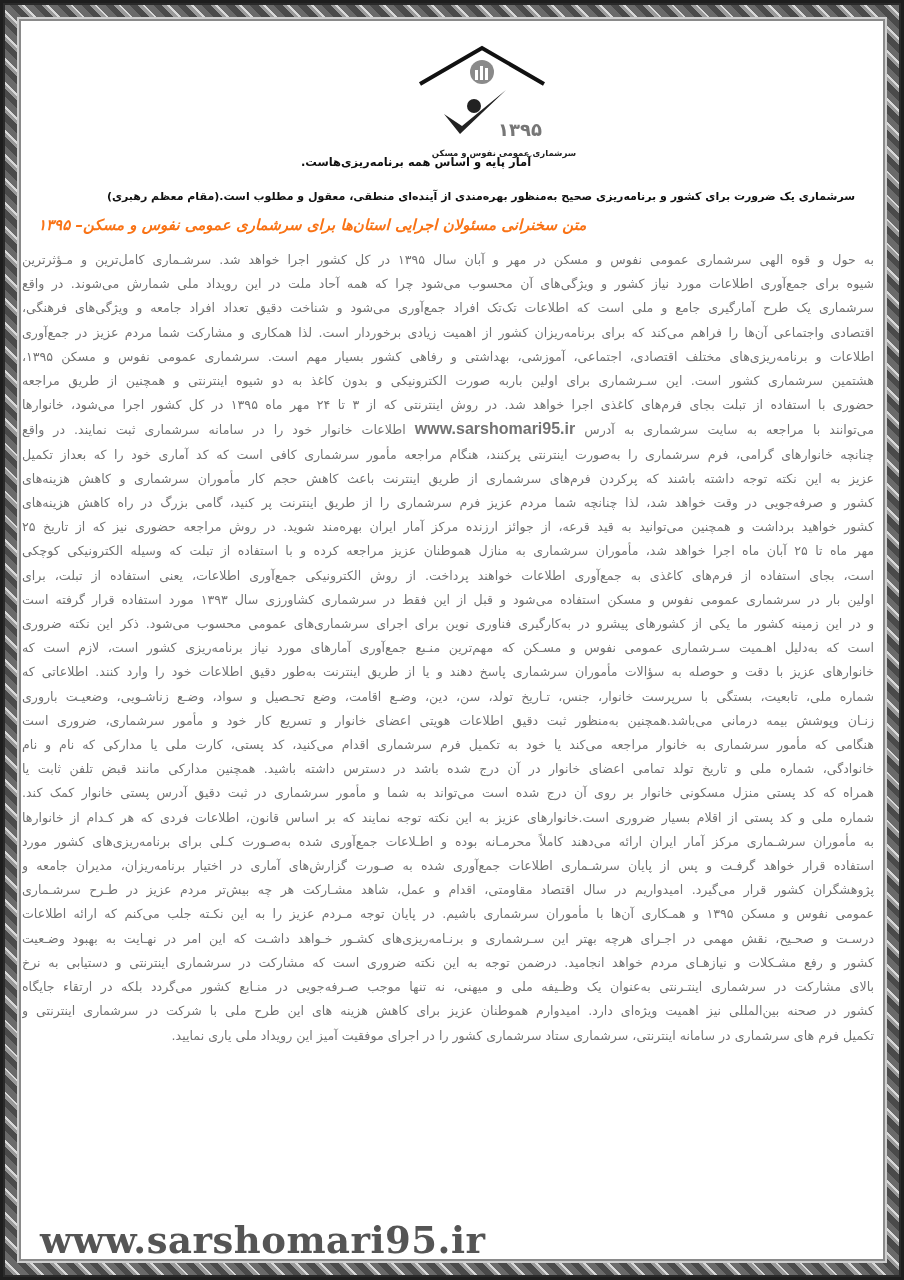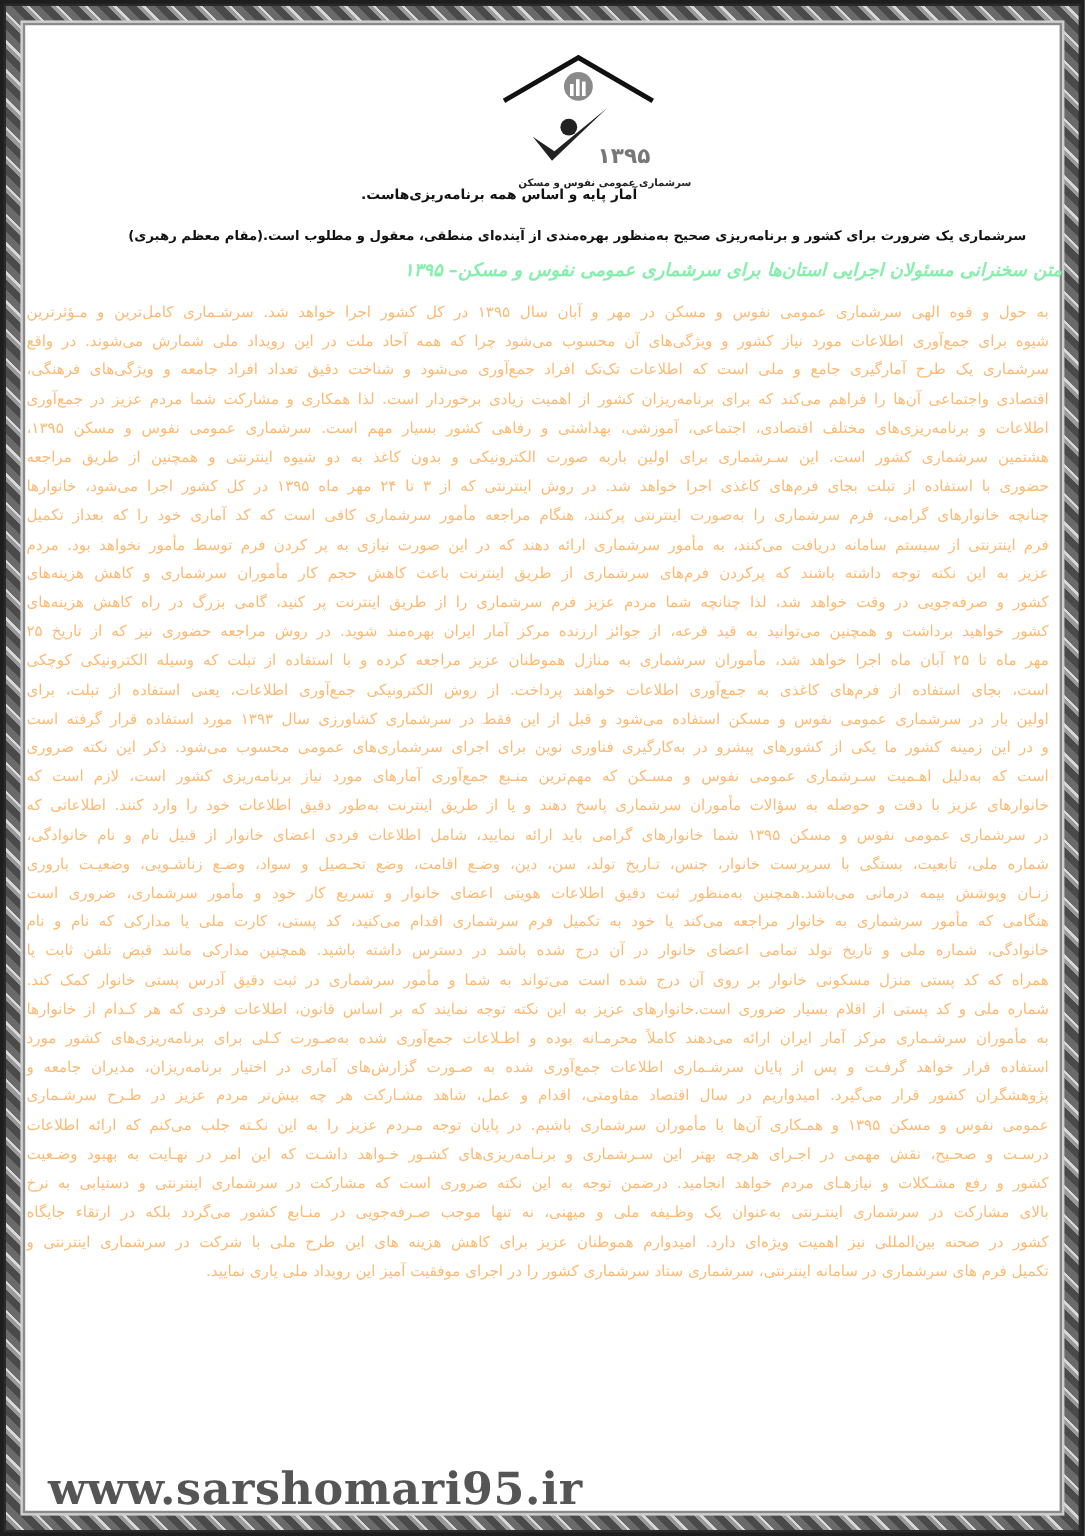--- a/index.html
+++ b/index.html
@@ -25,27 +25,27 @@
   }
   .motto {
     position: absolute; top: 135px; left: 0; width: 788px; text-align: center;
     font-family: "DejaVu Sans", sans-serif; font-weight: bold; font-size: 11.5px; color: #111;
   }
   .quote {
     position: absolute; top: 170px; left: 0; width: 860px; text-align: center;
     font-weight: bold; font-size: 11px; color: #111; white-space: nowrap; margin-left: 29px;
   }
   .title {
-    position: absolute; top: 196px; left: 3px; width: 860px; text-align: right;
-    font-weight: bold; font-style: italic; font-size: 15px; color: #86efac;
+    position: absolute; top: 196px; left: 16px; width: 860px; text-align: left;
+    font-weight: bold; font-style: italic; font-size: 15px; color: #f97316;
   }
   .body-text {
     position: absolute; top: 228px; left: 0; width: 852px;
     font-family: "DejaVu Sans", sans-serif; font-size: 12.6px; line-height: 24.2px;
-    color: #fdba74; text-align: justify; text-align-last: right;
+    color: #737373; text-align: justify; text-align-last: right;
   }
   .body-text .line { display: block; text-align: justify; text-align-last: justify; white-space: nowrap; overflow: hidden; }
   .body-text .line.last { text-align-last: right; margin-left: 20px; }
   .url-inline { font-family: "Liberation Sans", sans-serif; font-weight: bold; font-size: 16px; direction: ltr; unicode-bidi: embed; }
   .footer-url {
     position: absolute; left: 18px; top: 1198px; direction: ltr;
     font-family: "DejaVu Serif", serif; font-weight: bold; font-size: 37px; color: #555555; letter-spacing: 0.5px;
   }
 </style>
 </head>
@@ -76,32 +76,35 @@
   <div class="title">متن سخنرانی مسئولان اجرایی استان‌ها  برای سرشماری عمومی نفوس و مسکن– ۱۳۹۵</div>
 
   <div class="body-text">
     <span class="line">به حول و قوه الهی سرشماری عمومی نفوس  و مسکن در مهر و آبان سال ۱۳۹۵ در کل کشور اجرا خواهد شد. سرشـماری کامل‌ترین و مـؤثرترین</span>
     <span class="line">شیوه برای جمع‌آوری اطلاعات مورد نیاز کشور و ویژگی‌های آن محسوب می‌شود چرا که همه آحاد ملت در این رویداد ملی شمارش می‌شوند. در واقع</span>
     <span class="line">سرشماری یک طرح آمارگیری جامع و ملی است که اطلاعات تک‌تک افراد جمع‌آوری می‌شود و شناخت دقیق تعداد افراد جامعه و ویژگی‌های فرهنگی،</span>
     <span class="line">اقتصادی واجتماعی آن‌ها را فراهم می‌کند که برای برنامه‌ریزان کشور از اهمیت زیادی برخوردار است. لذا همکاری و مشارکت شما مردم عزیز در جمع‌آوری</span>
     <span class="line">اطلاعات و برنامه‌ریزی‌های مختلف اقتصادی، اجتماعی، آموزشی، بهداشتی و رفاهی کشور بسیار مهم است. سرشماری عمومی نفوس و مسکن ۱۳۹۵،</span>
     <span class="line">هشتمین سرشماری کشور است. این سـرشماری برای اولین باربه صورت الکترونیکی و بدون کاغذ به دو شیوه اینترنتی و همچنین از طریق مراجعه</span>
     <span class="line">حضوری با استفاده از تبلت بجای فرم‌های کاغذی اجرا خواهد شد. در روش اینترنتی که از ۳ تا ۲۴ مهر ماه ۱۳۹۵ در کل کشور اجرا می‌شود، خانوارها</span>
+    <span class="line">
+      <span>می‌توانند با مراجعه به سایت سرشماری به آدرس</span>
+      <span class="url-inline">www.sarshomari95.ir</span>
+      <span>اطلاعات خانوار خود را در سامانه سرشماری ثبت نمایند. در واقع</span>
+    </span>
     <span class="line">چنانچه خانوارهای گرامی، فرم سرشماری را به‌صورت اینترنتی پرکنند، هنگام مراجعه مأمور سرشماری کافی است که کد آماری خود را که بعداز تکمیل</span>
-    <span class="line">فرم اینترنتی از سیستم سامانه دریافت می‌کنند، به مأمور سرشماری ارائه دهند که در این صورت نیازی به پر کردن فرم توسط مأمور نخواهد بود. مردم</span>
     <span class="line">عزیز به این نکته توجه داشته باشند که پرکردن فرم‌های سرشماری از طریق اینترنت باعث کاهش حجم کار مأموران سرشماری و کاهش هزینه‌های</span>
     <span class="line">کشور و صرفه‌جویی در وقت خواهد شد، لذا چنانچه شما مردم عزیز فرم سرشماری را از طریق اینترنت پر کنید، گامی بزرگ در راه کاهش هزینه‌های</span>
     <span class="line">کشور خواهید برداشت و همچنین می‌توانید به قید قرعه، از جوائز ارزنده  مرکز آمار ایران بهره‌مند شوید. در روش مراجعه حضوری نیز که از تاریخ ۲۵</span>
     <span class="line">مهر ماه تا ۲۵ آبان ماه  اجرا خواهد شد، مأموران سرشماری به منازل هموطنان عزیز مراجعه کرده و با استفاده از تبلت که وسیله الکترونیکی کوچکی</span>
     <span class="line">است، بجای استفاده از فرم‌های کاغذی به جمع‌آوری اطلاعات خواهند پرداخت. از روش الکترونیکی جمع‌آوری اطلاعات، یعنی استفاده از تبلت، برای</span>
     <span class="line">اولین بار در سرشماری عمومی نفوس و مسکن استفاده می‌شود و قبل از این فقط در سرشماری کشاورزی سال ۱۳۹۳ مورد استفاده قرار گرفته  است</span>
     <span class="line">و در این زمینه  کشور ما یکی از کشورهای پیشرو در به‌کارگیری فناوری نوین برای اجرای سرشماری‌های عمومی محسوب می‌شود. ذکر این نکته ضروری</span>
     <span class="line">است که به‌دلیل اهـمیت سـرشماری عمومی نفوس و مسـکن که مهم‌ترین منـبع جمع‌آوری آمارهای مورد نیاز برنامه‌ریزی کشور است، لازم است که</span>
     <span class="line">خانوارهای عزیز با دقت و حوصله به سؤالات مأموران سرشماری پاسخ دهند و یا از طریق اینترنت به‌طور دقیق اطلاعات خود را وارد کنند. اطلاعاتی که</span>
-    <span class="line">در سرشماری عمومی نفوس و مسکن ۱۳۹۵ شما خانوارهای گرامی باید ارائه نمایید، شامل اطلاعات فردی اعضای خانوار از قبیل نام و نام خانوادگی،</span>
     <span class="line">شماره ملی، تابعیت، بستگی با سرپرست خانوار، جنس، تـاریخ تولد، سن، دین، وضـع اقامت، وضع تحـصیل و سواد، وضـع زناشـویی،  وضعیـت باروری</span>
     <span class="line">زنـان وپوشش بیمه درمانی می‌باشد.همچنین به‌منظور ثبت دقیق اطلاعات هویتی اعضای خانوار و تسریع کار خود و مأمور سرشماری، ضروری است</span>
     <span class="line">هنگامی که مأمور سرشماری به خانوار مراجعه می‌کند یا خود به تکمیل فرم سرشماری اقدام می‌کنید، کد پستی، کارت ملی یا مدارکی که نام و  نام</span>
     <span class="line">خانوادگی، شماره ملی و تاریخ تولد تمامی اعضای خانوار در آن درج شده باشد در دسترس داشته باشید. همچنین مدارکی مانند قبض تلفن ثابت یا</span>
     <span class="line">همراه که کد پستی منزل مسکونی خانوار بر روی آن درج شده است می‌تواند به شما و مأمور سرشماری در ثبت دقیق آدرس پستی خانوار کمک کند.</span>
     <span class="line">شماره ملی و کد پستی از اقلام بسیار ضروری است.خانوارهای عزیز به این نکته توجه نمایند که بر اساس قانون، اطلاعات فردی که هر کـدام از خانوارها</span>
     <span class="line">به مأموران سرشـماری مرکز آمار ایران ارائه می‌دهند کاملاً محرمـانه بوده و اطـلاعات جمع‌آوری شده به‌صـورت کـلی برای برنامه‌ریزی‌های کشور مورد</span>
     <span class="line">استفاده قرار خواهد گرفـت و پس از پایان سرشـماری اطلاعات جمع‌آوری شده به صـورت گزارش‌های آماری در اختیار برنامه‌ریزان، مدیران جامعه و</span>
     <span class="line">پژوهشگران کشور قرار می‌گیرد. امیدواریم در سال اقتصاد مقاومتی، اقدام و عمل، شاهد مشـارکت هر چه بیش‌تر مردم عزیز در طـرح سرشـماری</span>
     <span class="line">عمومی نفوس و مسکن ۱۳۹۵ و همـکاری آن‌ها با مأموران سرشماری باشیم. در پایان توجه مـردم عزیز را به این نکـته جلب می‌کنم که ارائه اطلاعات</span>

